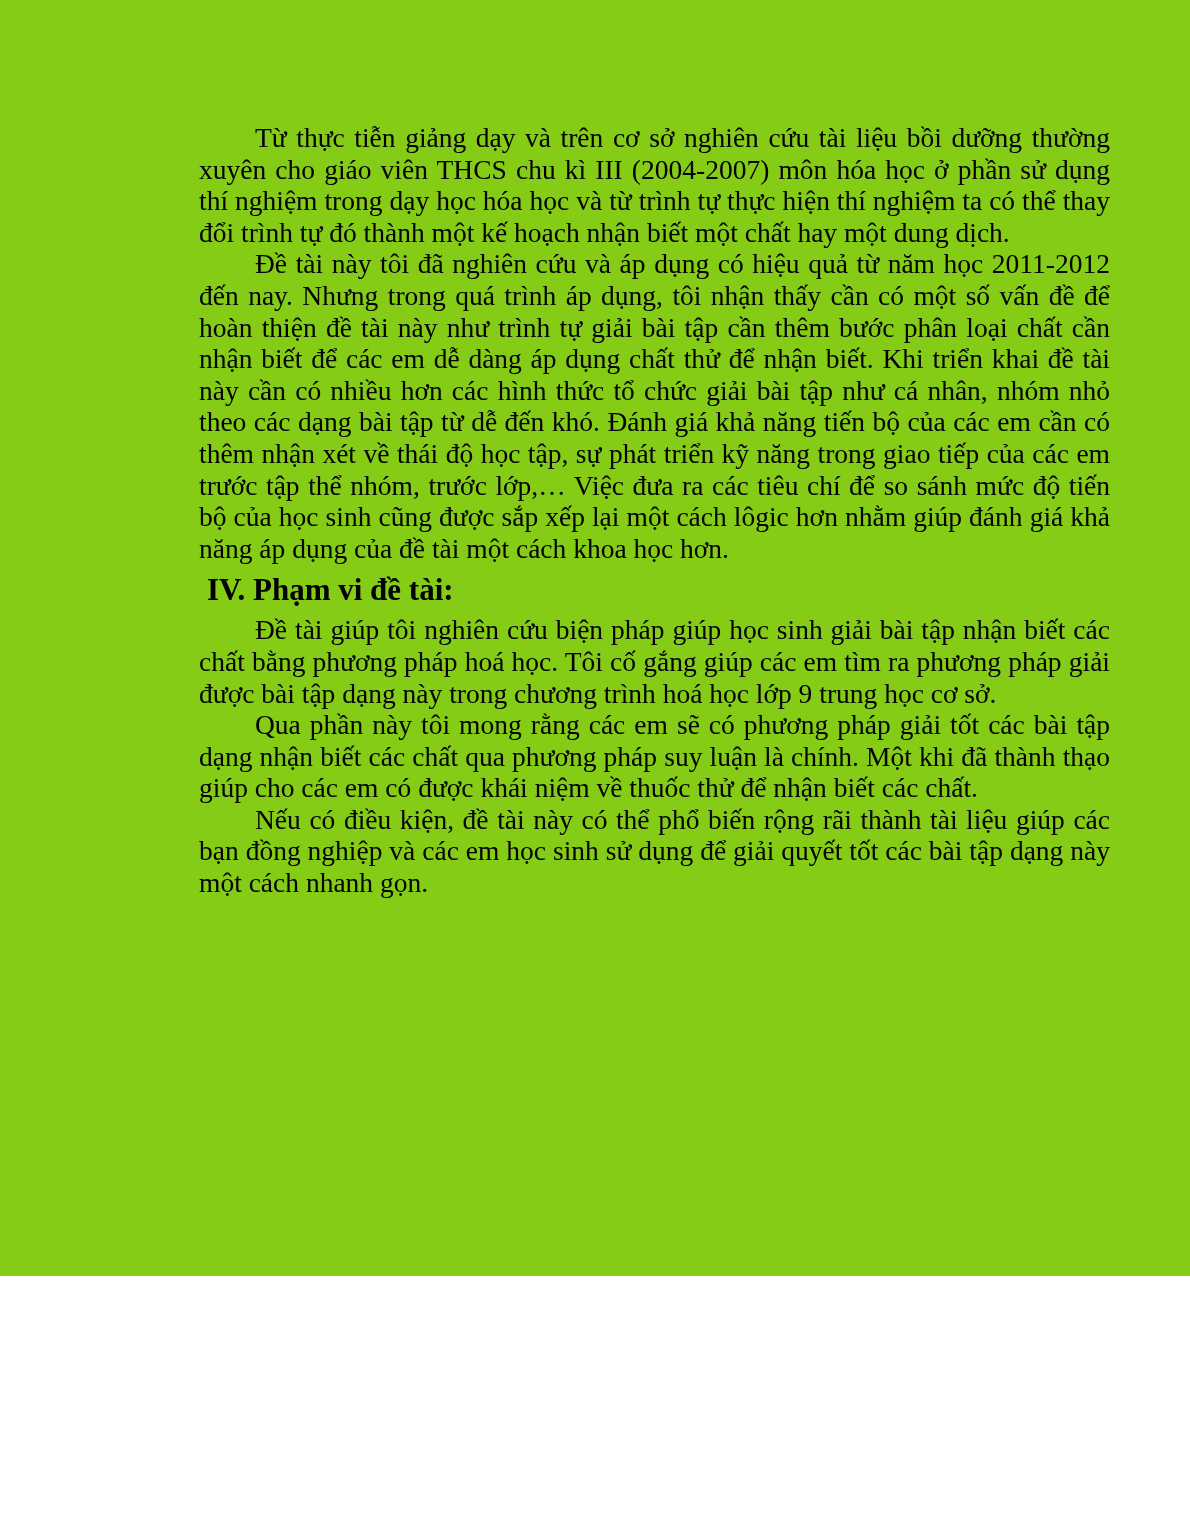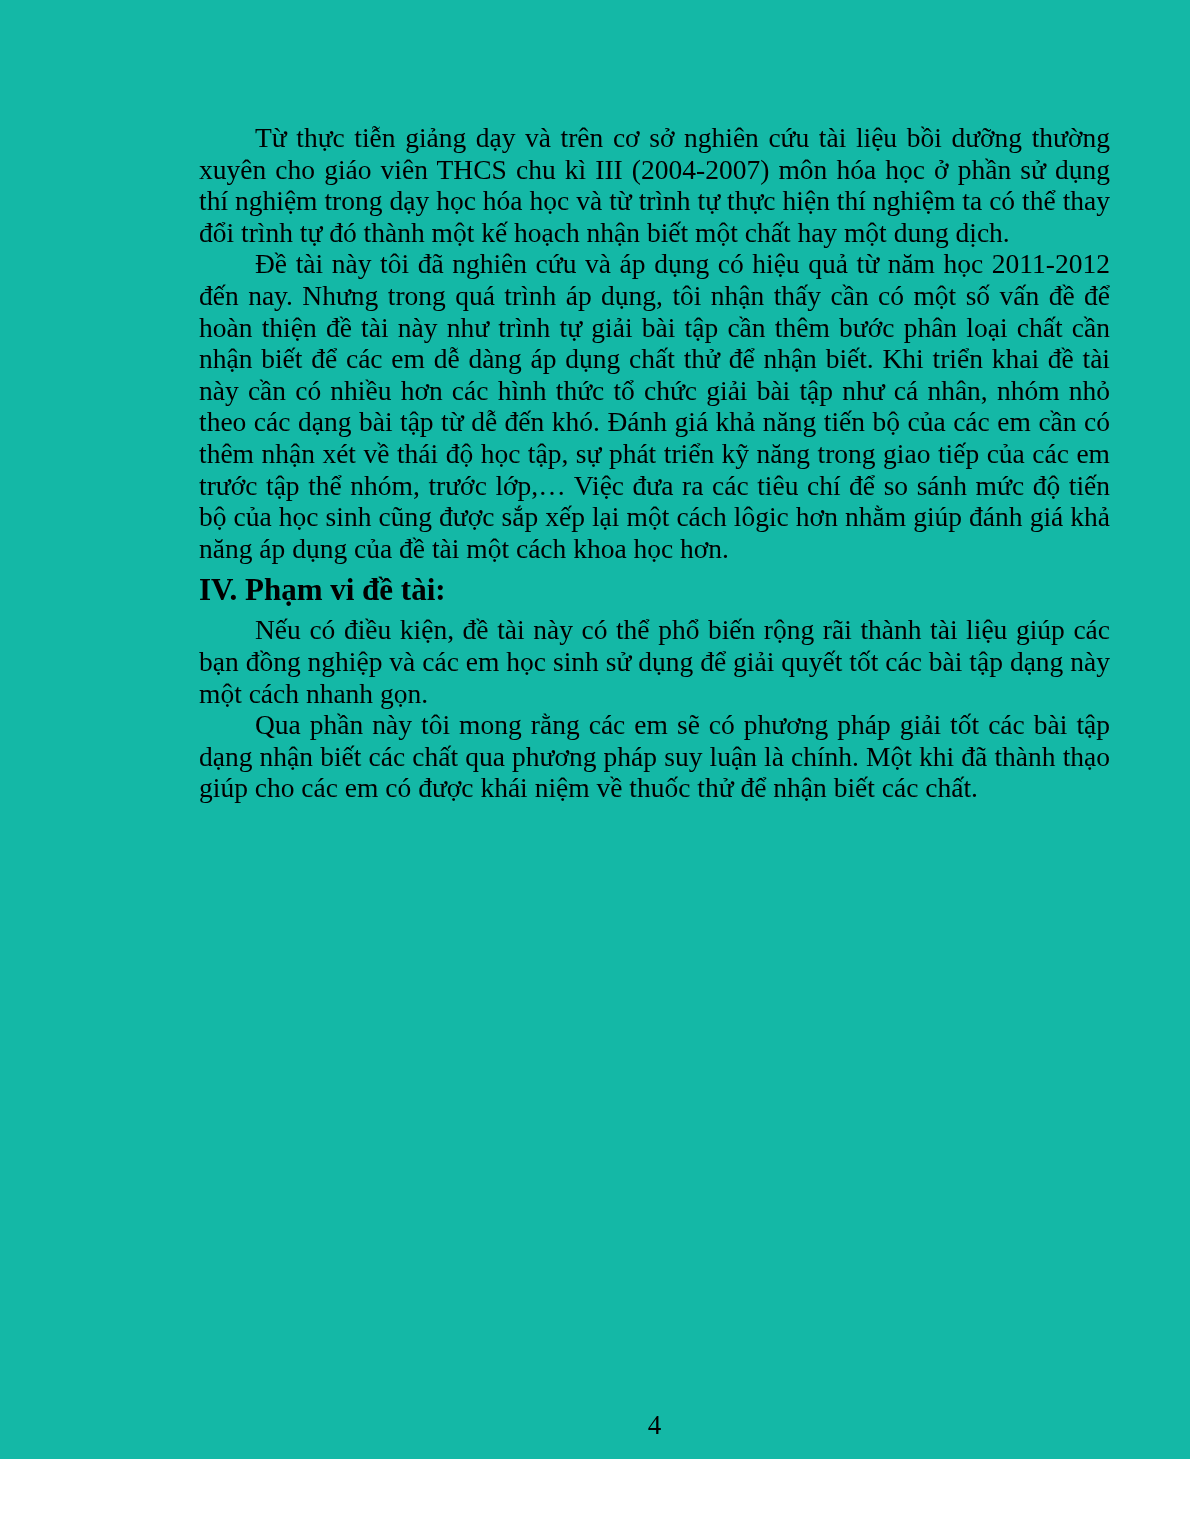--- a/index.html
+++ b/index.html
@@ -3,41 +3,41 @@
 <meta charset="utf-8">
 <style>
   html, body {
     margin: 0;
     padding: 0;
     background: #ffffff;
   }
   .page {
     position: relative;
     width: 1190px;
-    height: 1459px;
-    background: #14b8a6;
+    height: 1276px;
+    background: #84cc16;
     overflow: hidden;
     font-family: "Liberation Serif", "DejaVu Serif", serif;
     color: #000000;
   }
   .content {
     position: absolute;
     left: 199px;
     top: 122px;
     width: 911px;
   }
   .content p {
     margin: 0;
     font-size: 27.5px;
     line-height: 31.6px;
     text-align: justify;
     text-indent: 56px;
   }
   .content h2 {
-    margin: 7px 0 5px 0;
+    margin: 7px 0 5px 8px;
     font-size: 31px;
     line-height: 38px;
     font-weight: bold;
     text-align: left;
   }
   .page-number {
     position: absolute;
     left: 199px;
     width: 911px;
     top: 1410px;
@@ -47,17 +47,18 @@
   }
 </style>
 </head>
 <body>
 
 <div class="page">
   <div class="content">
     <p>Từ thực tiễn giảng dạy và trên cơ sở nghiên cứu tài liệu bồi dưỡng thường xuyên cho giáo viên THCS chu kì III (2004-2007) môn hóa học ở phần sử dụng thí nghiệm trong dạy học hóa học và từ trình tự thực hiện thí nghiệm ta có thể thay đổi trình tự đó thành một kế hoạch nhận biết một chất hay một dung dịch.</p>
     <p>Đề tài này tôi đã nghiên cứu và áp dụng có hiệu quả từ năm học 2011-2012 đến nay. Nhưng trong quá trình áp dụng, tôi nhận thấy cần có một số vấn đề để hoàn thiện đề tài này như trình tự giải bài tập cần thêm bước phân loại chất cần nhận biết để các em dễ dàng áp dụng chất thử để nhận biết. Khi triển khai đề tài này cần có nhiều hơn các hình thức tổ chức giải bài tập như cá nhân, nhóm nhỏ theo các dạng bài tập từ dễ đến khó. Đánh giá khả năng tiến bộ của các em cần có thêm nhận xét về thái độ học tập, sự phát triển kỹ năng trong giao tiếp của các em trước tập thể nhóm, trước lớp,… Việc đưa ra các tiêu chí để so sánh mức độ tiến bộ của học sinh cũng được sắp xếp lại một cách lôgic hơn nhằm giúp đánh giá khả năng áp dụng của đề tài một cách khoa học hơn.</p>
     <h2>IV. Phạm vi đề tài:</h2>
+    <p>Đề tài giúp tôi nghiên cứu biện pháp giúp học sinh giải bài tập nhận biết các chất bằng phương pháp hoá học. Tôi cố gắng giúp các em tìm ra phương pháp giải được bài tập dạng này trong chương trình hoá học lớp 9 trung học cơ sở.</p>
+    <p>Qua phần này tôi mong rằng các em sẽ có phương pháp giải tốt các bài tập dạng nhận biết các chất qua phương pháp suy luận là chính. Một khi đã thành thạo giúp cho các em có được khái niệm về thuốc thử để nhận biết các chất.</p>
     <p>Nếu có điều kiện, đề tài này có thể phổ biến rộng rãi thành tài liệu giúp các bạn đồng nghiệp và các em học sinh sử dụng để giải quyết tốt các bài tập dạng này một cách nhanh gọn.</p>
-    <p>Qua phần này tôi mong rằng các em sẽ có phương pháp giải tốt các bài tập dạng nhận biết các chất qua phương pháp suy luận là chính. Một khi đã thành thạo giúp cho các em có được khái niệm về thuốc thử để nhận biết các chất.</p>
   </div>
   <div class="page-number">4</div>
 </div>
 
 </body></html>

